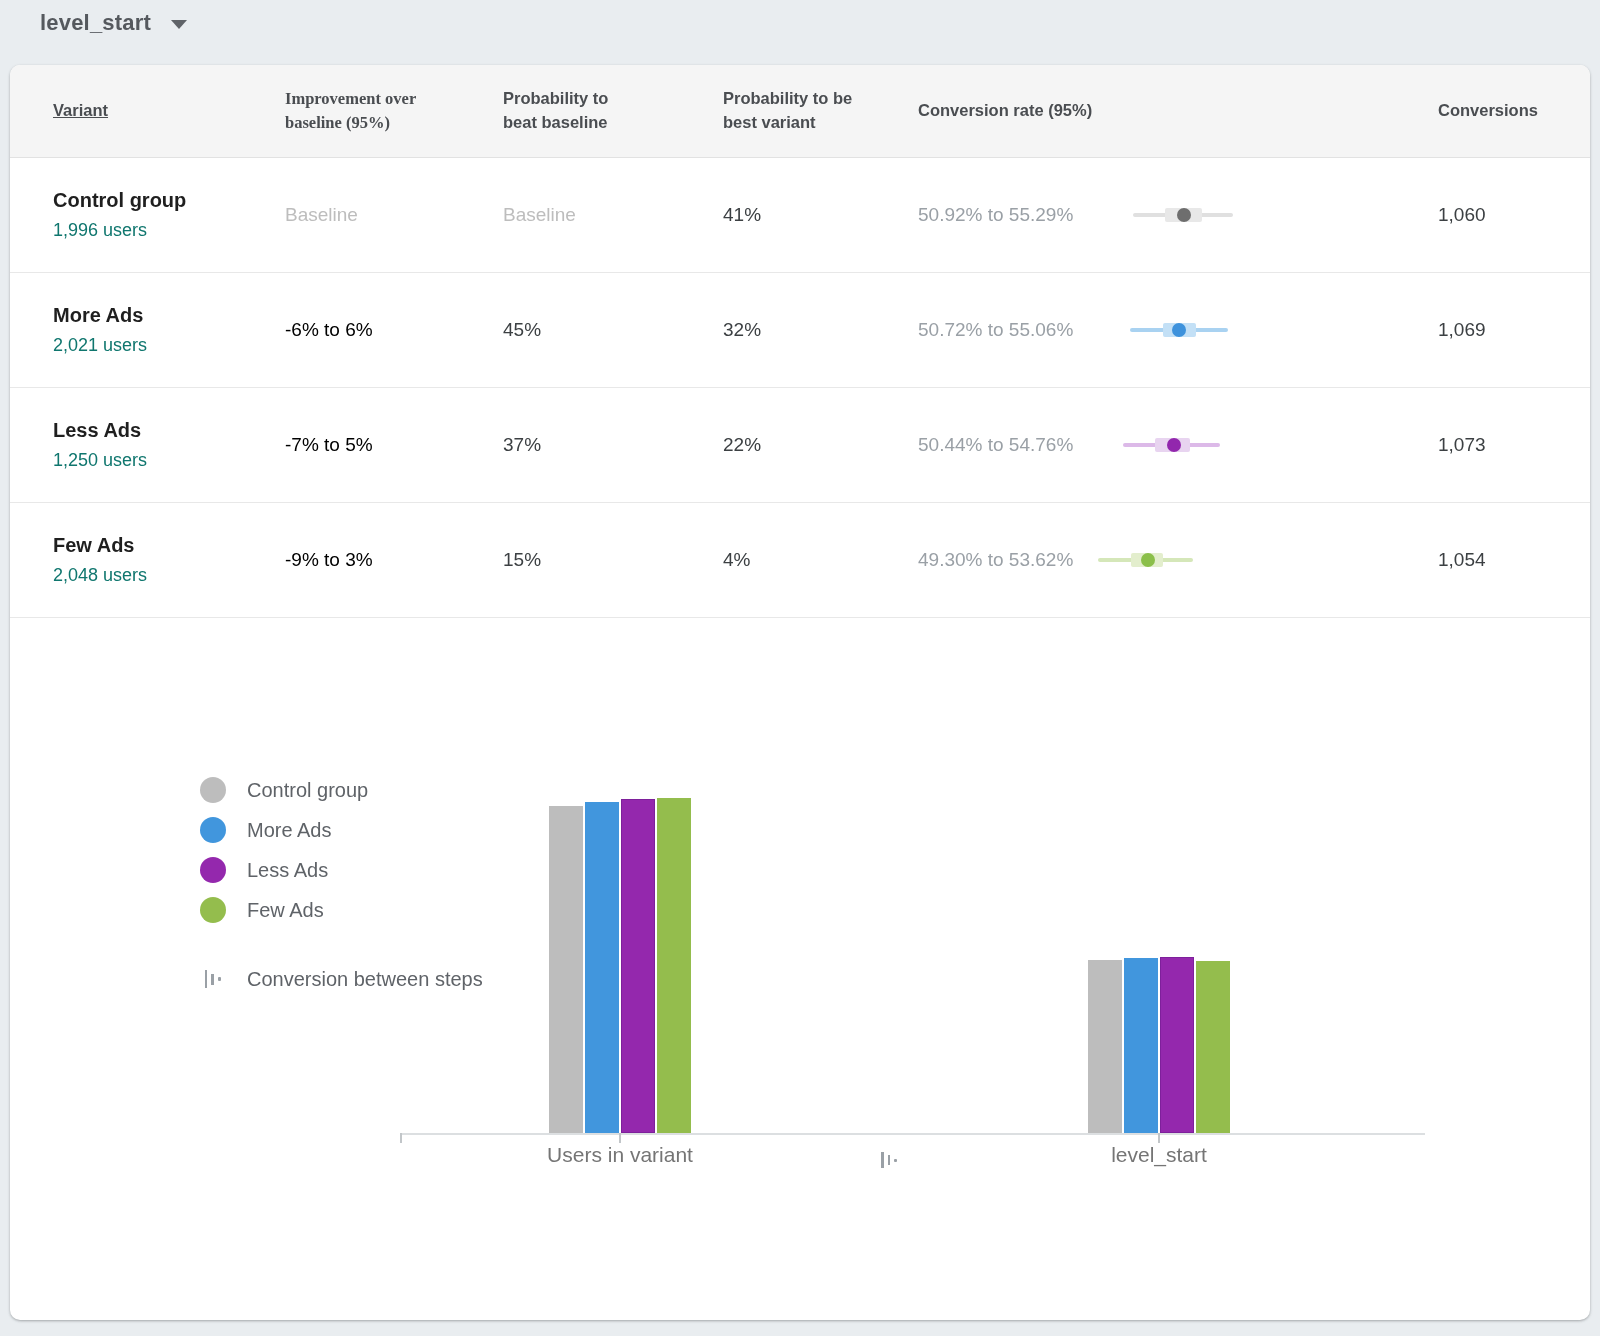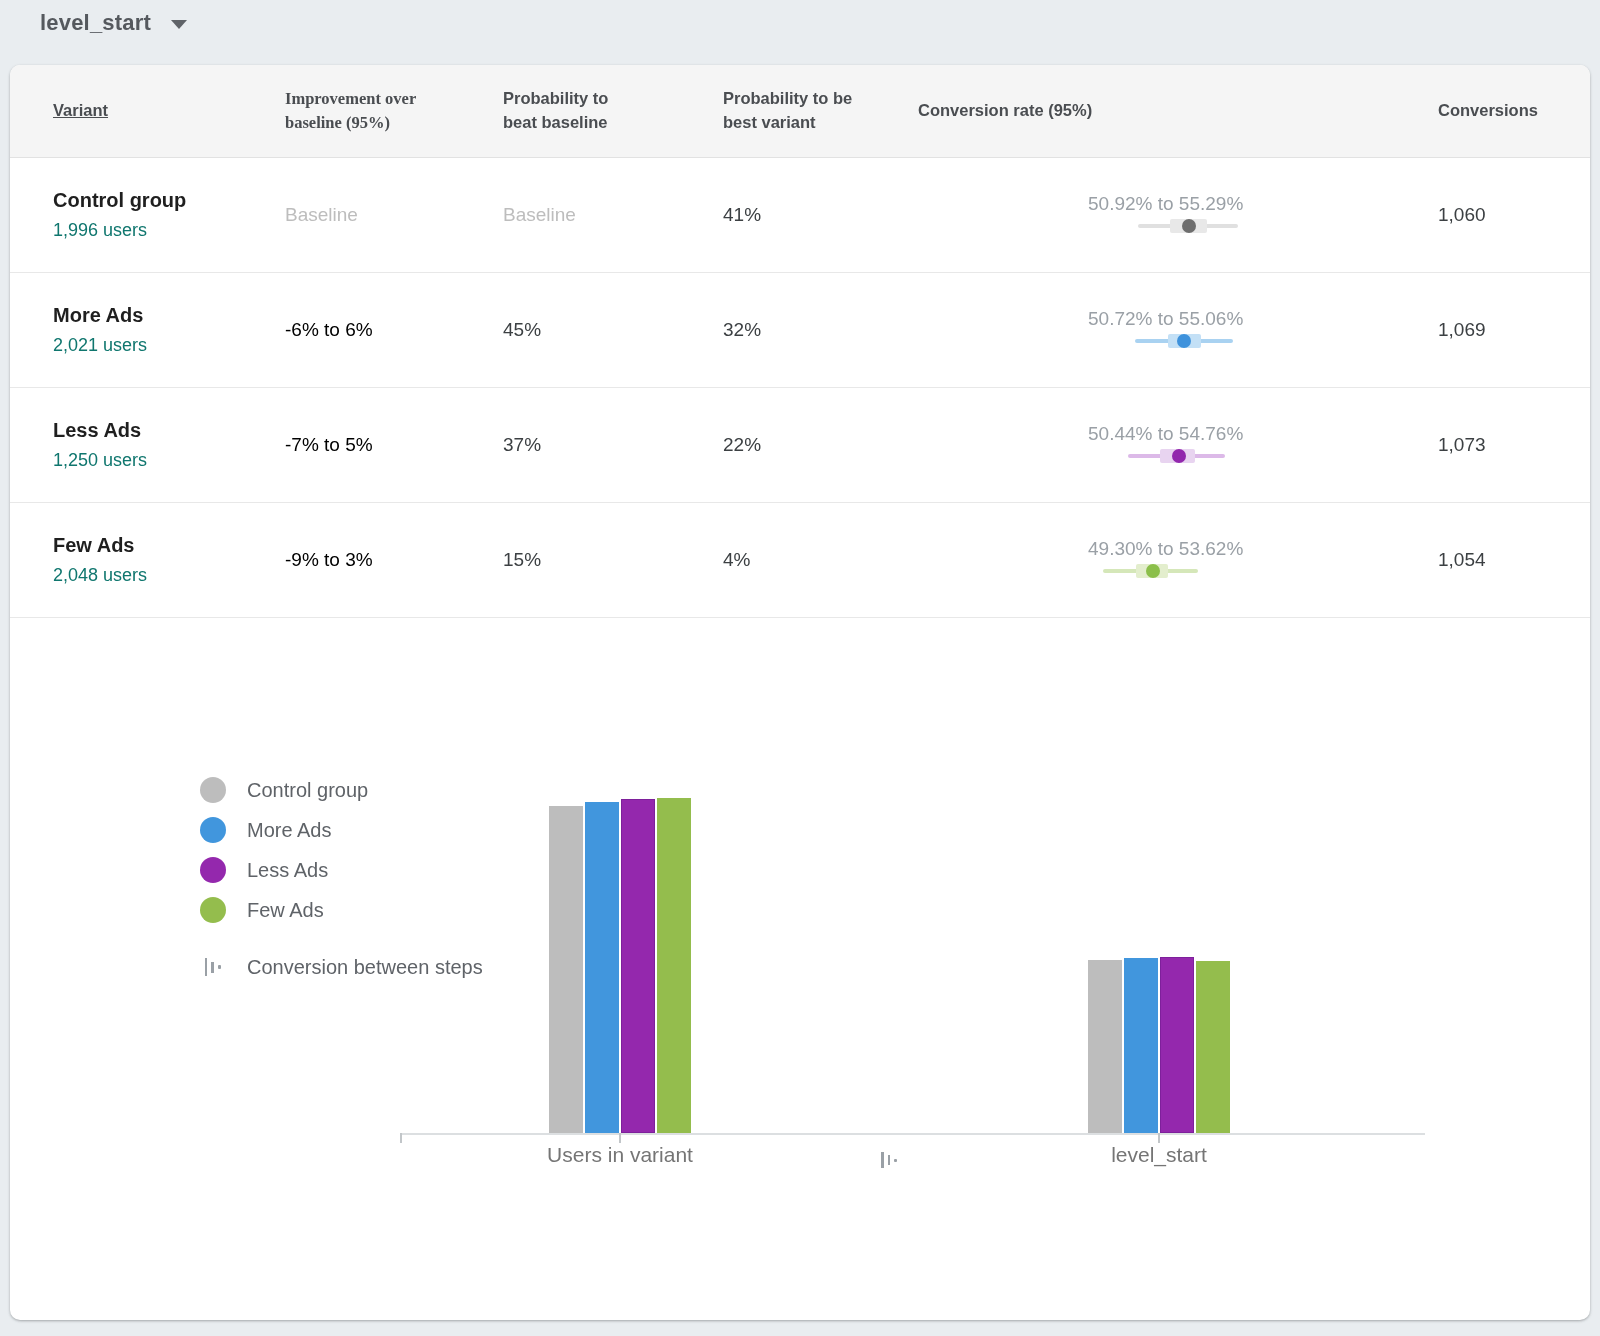--- a/index.html
+++ b/index.html
@@ -34,35 +34,35 @@
   .th.c6 { text-align:right; padding-right:92px; }
 
   .trow { height:115px; border-bottom:1px solid #e8e8e8; }
   .trow:last-of-type { border-bottom:1px solid #e2e2e2; }
   .variant-cell { padding-left:43px; }
   .variant-name { font-size:20px; font-weight:bold; color:#1f1f1f; }
   .variant-users { font-size:18px; color:#0f766e; margin-top:8px; }
   .val { font-size:19px; color:#3c4043; }
   .val.range { color:#000000; }
   .val.faint { color:#bdbdbd; }
-  .conv-cell { display:flex; align-items:center;flex-direction:column; }
+  .conv-cell { display:flex; align-items:center; }
   .conv-range { width:180px; font-size:19px; color:#9aa0a6; }
   .interval-holder { position:relative; width:150px; height:22px; }
   .interval-band { position:absolute; top:9px; height:4px; border-radius:2px; }
   .interval-box  { position:absolute; top:4px; height:14px; border-radius:2px; }
   .interval-dot  { position:absolute; top:4px; width:14px; height:14px; border-radius:50%; }
   .conversions-cell { text-align:right; padding-right:150px; font-size:19px; color:#3c4043; }
 
   
   .chart-layer { position:absolute; left:0; top:0; width:1580px; height:1255px; pointer-events:none; }
   .legend { position:absolute; left:190px; top:712px; }
   .legend-item { display:flex; align-items:center; height:26px; margin-bottom:14px; }
   .legend-swatch { width:26px; height:26px; border-radius:50%; margin-right:21px; flex:none; }
   .legend-label { font-size:20px; color:#5f6368; }
-  .legend-steps { display:flex; align-items:center; height:24px; margin-top:32px; }
+  .legend-steps { display:flex; align-items:center; height:24px; margin-top:44px; }
   .steps-icon { width:26px; margin-right:21px; display:flex; align-items:center; justify-content:center; flex:none; }
   .steps-icon .b1 { width:2.5px; height:18px; background:#9aa0a6; }
   .steps-icon .b2 { width:2.5px; height:11px; background:#9aa0a6; margin-left:4px; }
   .steps-icon .b3 { width:3.5px; height:3.5px; border-radius:1px; background:#9aa0a6; margin-left:4px; }
 
   .bar { position:absolute; width:34px; }
   .axis-line { position:absolute; left:390px; top:1068px; width:1025px; height:2px; background:#dcdfe1; }
   .tick { position:absolute; top:1068px; width:2px; height:10px; background:#c2c6c9; }
   .cat-label { position:absolute; top:1078px; transform:translateX(-50%); font-size:21px; color:#757575; white-space:nowrap; }
   .between-icon { position:absolute; left:862px; top:1082px; width:34px; height:26px;

